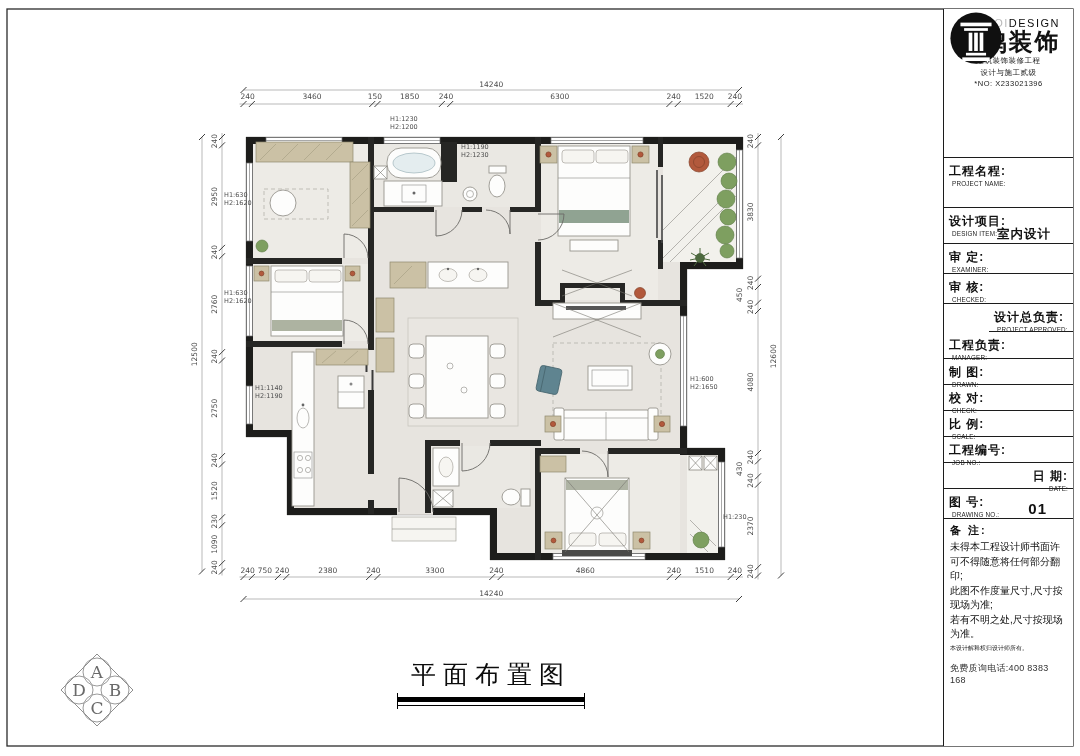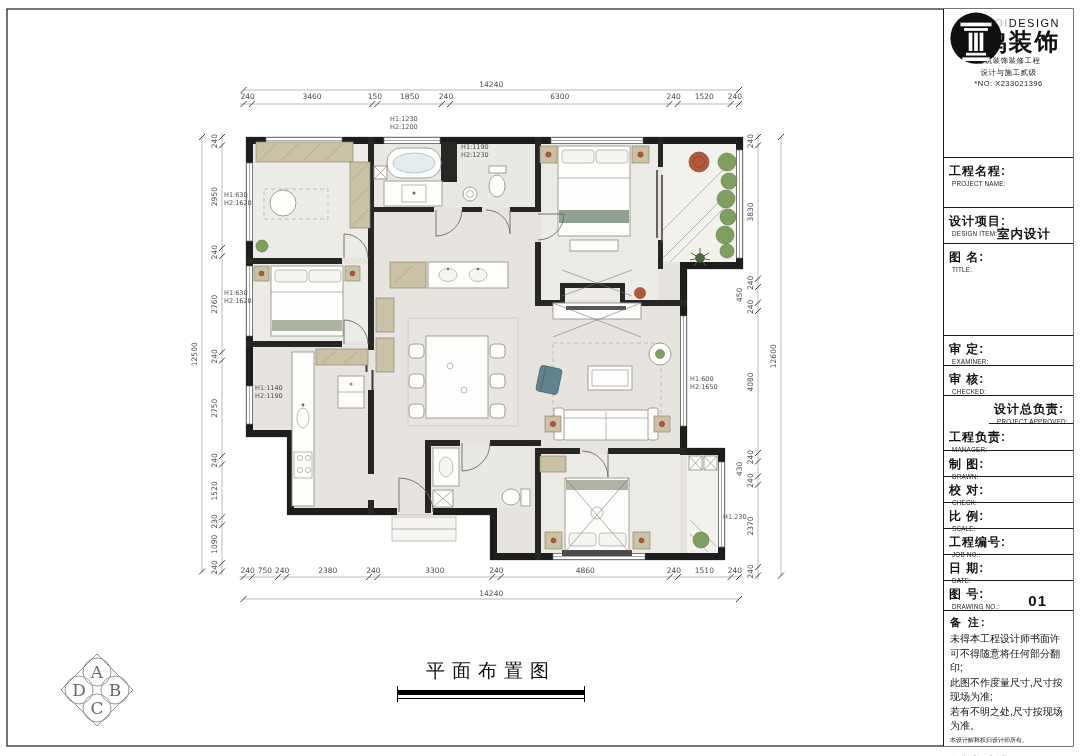--- a/index.html
+++ b/index.html
@@ -52,21 +52,21 @@
   .tb-val{position:absolute;right:22px;top:52%;font-size:12.5px;font-weight:600;letter-spacing:1px;}
   .tb-val.big{font-size:15px;right:26px;top:38%;}
   .tb-notes{flex:1;padding:4px 6px;box-sizing:border-box;}
   .tb-notes-title{font-size:11px;font-weight:700;letter-spacing:2px;margin-bottom:2px;}
   .tb-note{font-size:10px;line-height:1.45;color:#0f0f0f;}
   .tb-notes-small{font-size:6px;color:#222;margin-top:2px;}
   .tb-phone{font-size:9px;margin-top:9px;letter-spacing:.3px;color:#333;}
 
   
   .drawing-title{position:absolute;left:393px;top:658px;width:196px;text-align:center;}
-  .dt-text{font-size:19px;letter-spacing:7px;color:#0c0c0c;font-weight:500;white-space:nowrap;}
+  .dt-text{font-size:25px;letter-spacing:7px;color:#0c0c0c;font-weight:500;white-space:nowrap;}
   .dt-underline{position:relative;height:13px;margin-top:5px;}
   .dt-underline::before{content:"";position:absolute;left:5px;right:5px;top:1px;height:5px;background:#000;}
   .dt-underline::after{content:"";position:absolute;left:5px;right:5px;top:9px;height:1.3px;background:#000;}
   .dt-underline .t{position:absolute;width:1.3px;top:-3px;height:16px;background:#000;}
   .dt-underline .t.l{left:4px;}
   .dt-underline .t.r{right:4px;}
 </style>
 </head>
 <body>
 
@@ -574,30 +574,29 @@
     </svg>
     <div class="tb-brand"><span class="light">NANHOI</span><span class="bold">DESIGN</span></div>
     <div class="tb-cnname">南鸿装饰</div>
     <div class="tb-sub">建筑装饰装修工程</div>
     <div class="tb-sub">设计与施工贰级</div>
     <div class="tb-sub">*NO: X233021396</div>
   </div>
   <div class="tb-rows">
         <div class="tb-row" style="height: 50px;"><span class="tb-cn">工程名程:</span><div class="tb-en">PROJECT NAME:</div></div>
         <div class="tb-row" style="height: 36px;"><span class="tb-cn">设计项目:</span><div class="tb-en">DESIGN ITEM:</div><div class="tb-val">室内设计</div></div>
-        <div class="tb-row" style="height: 92px;"><span class="tb-cn">图  名:</span><div class="tb-en">TITLE:</div></div>
         <div class="tb-row" style="height: 30px;"><span class="tb-cn">审  定:</span><div class="tb-en">EXAMINER:</div></div>
         <div class="tb-row" style="height: 30px;"><span class="tb-cn">审  核:</span><div class="tb-en">CHECKED:</div></div>
         <div class="tb-row" style="height: 28px; margin-left: 45px;"><span class="tb-cn">设计总负责:</span><div class="tb-en">PROJECT APPROVED:</div></div>
         <div class="tb-row" style="height: 27px;"><span class="tb-cn">工程负责:</span><div class="tb-en">MANAGER:</div></div>
         <div class="tb-row" style="height: 26px;"><span class="tb-cn">制  图:</span><div class="tb-en">DRAWN:</div></div>
         <div class="tb-row" style="height: 26px;"><span class="tb-cn">校  对:</span><div class="tb-en">CHECK:</div></div>
         <div class="tb-row" style="height: 26px;"><span class="tb-cn">比  例:</span><div class="tb-en">SCALE:</div></div>
         <div class="tb-row" style="height: 26px;"><span class="tb-cn">工程编号:</span><div class="tb-en">JOB  NO.:</div></div>
-        <div class="tb-row" style="height: 26px;"><span class="tb-cn">日  期:</span><div class="tb-en">DATE:</div></div>
+        <div class="tb-row" style="height: 26px; text-align: right;"><span class="tb-cn">日  期:</span><div class="tb-en">DATE:</div></div>
         <div class="tb-row" style="height: 30px;"><span class="tb-cn">图  号:</span><div class="tb-en">DRAWING NO.:</div><div class="tb-val big">01</div></div>
       </div>
   <div class="tb-notes">
     <div class="tb-notes-title">备 注:</div>
     <div>
           <div class="tb-note">未得本工程设计师书面许可不得随意将任何部分翻印;</div>
           <div class="tb-note">此图不作度量尺寸,尺寸按现场为准;</div>
           <div class="tb-note">若有不明之处,尺寸按现场为准。</div>
         </div>
     <div class="tb-notes-small">本设计解释权归设计师所有。</div>

